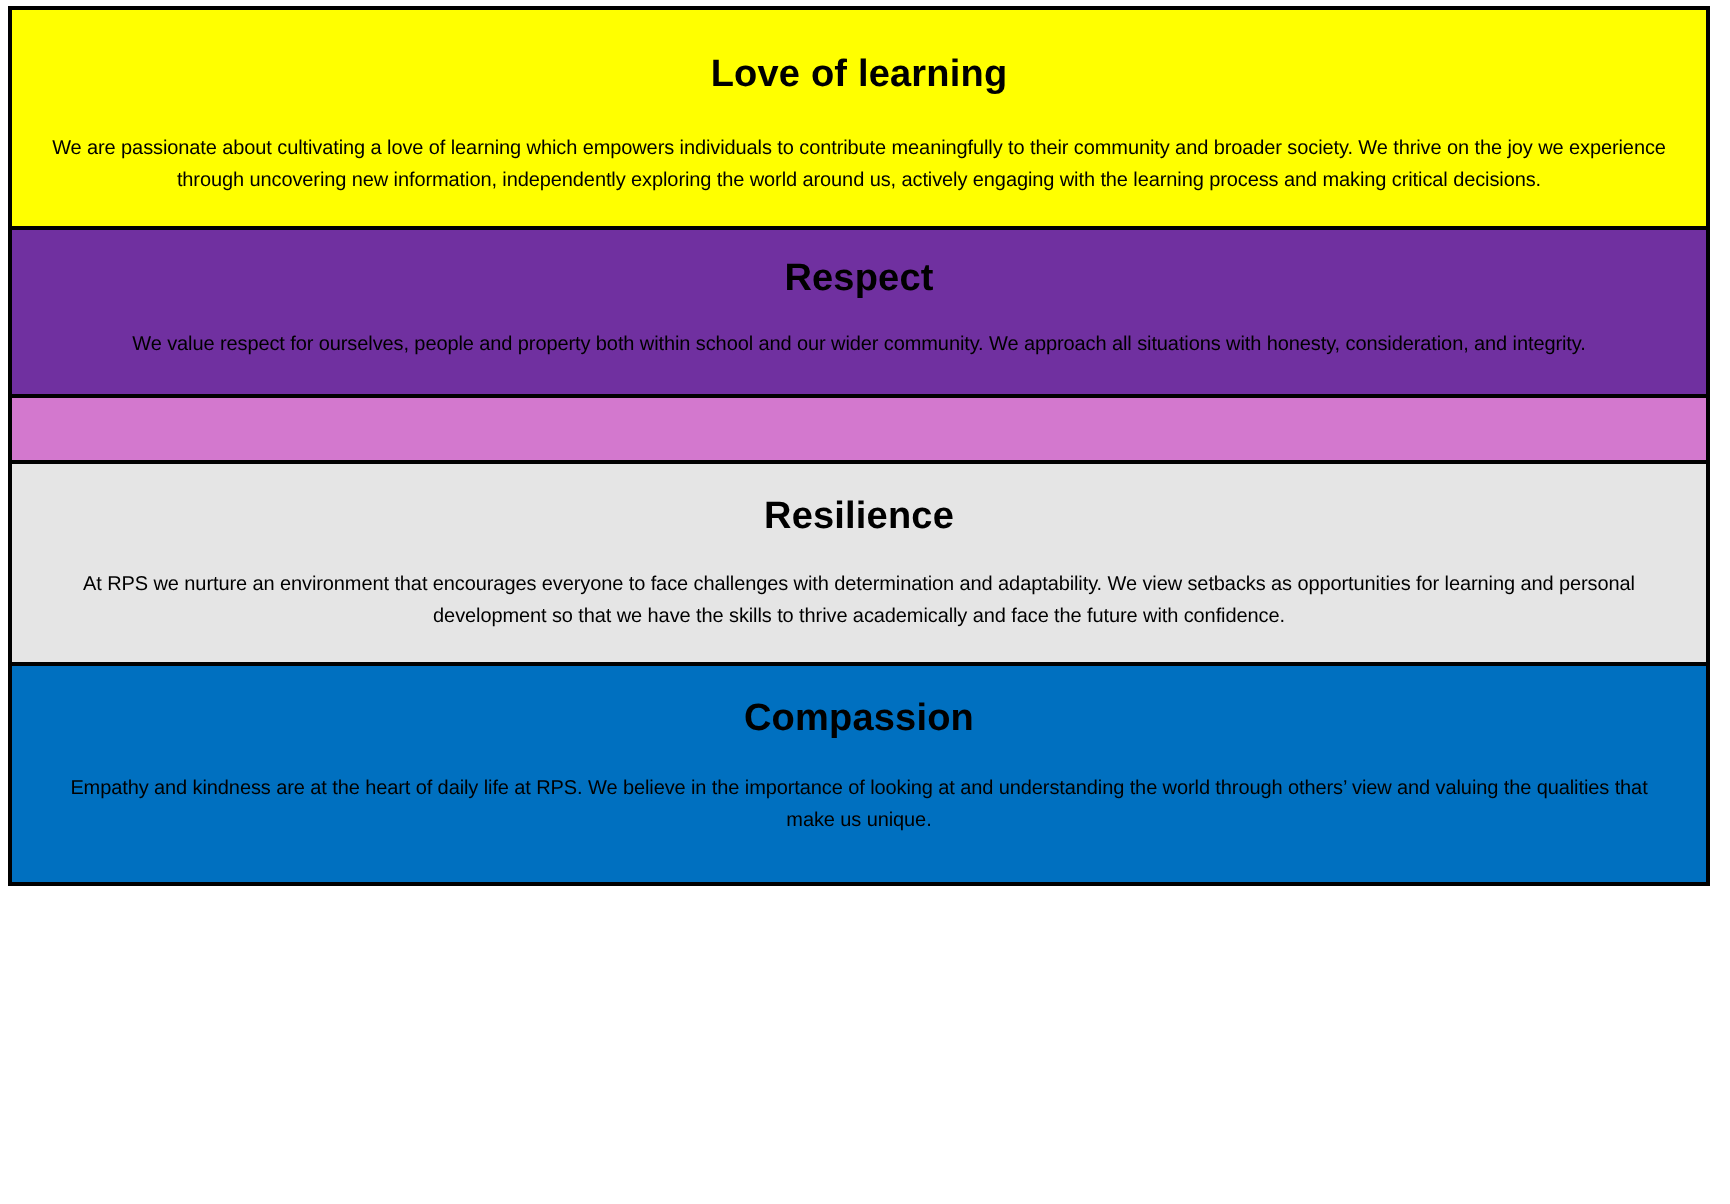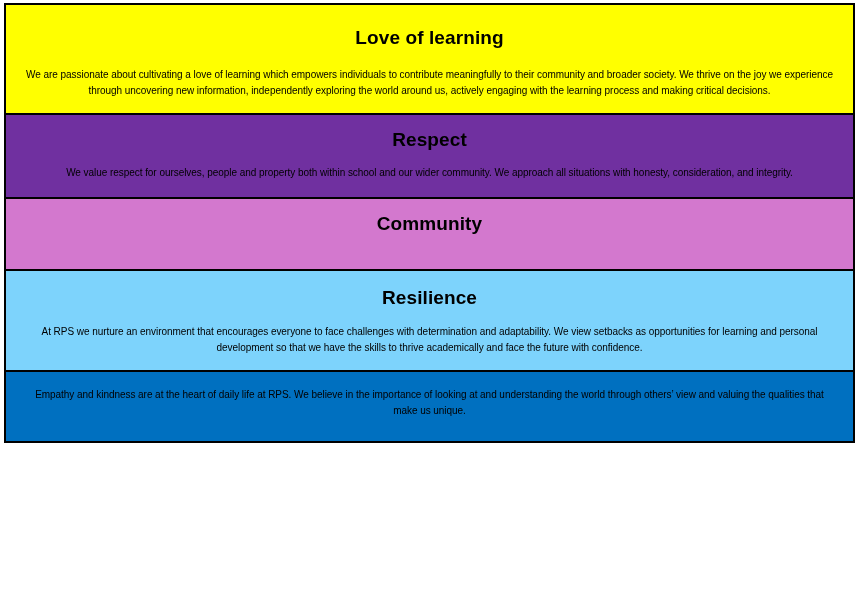--- a/index.html
+++ b/index.html
@@ -31,21 +31,21 @@
     padding: 11px 12px 14px 12px;
     text-align: center;
   }
   .value-band:last-child {
     border-bottom: none;
   }
 
   .band-yellow      { background: #FFFF00; }
   .band-purple      { background: #7030A0; }
   .band-pink        { background: #D378CE; }
-  .band-green       { background: #7dd3fc; }
+  .band-green       { background: #e5e5e5; }
   .band-blue        { background: #0070C0; }
 
   .band-title {
     font-size: 19px;
     font-weight: bold;
     color: #000000;
     line-height: 1.25;
     margin: 0 0 13px 0;
     letter-spacing: 0.1px;
   }
@@ -81,25 +81,25 @@
     <h2 class="band-title">Love of learning</h2>
     <p class="band-body">We are passionate about cultivating a love of learning which empowers individuals to contribute meaningfully to their community and broader society. We thrive on the joy we experience through uncovering new information, independently exploring the world around us, actively engaging with the learning process and making critical decisions.</p>
   </section>
 
   <section class="value-band band-purple">
     <h2 class="band-title">Respect</h2>
     <p class="band-body">We value respect for ourselves, people and property both within school and our wider community. We approach all situations with honesty, consideration, and integrity.</p>
   </section>
 
   <section class="value-band band-pink">
-    <h2 class="band-title">Community</h2>
   </section>
 
   <section class="value-band band-green">
     <h2 class="band-title">Resilience</h2>
     <p class="band-body">At RPS we nurture an environment that encourages everyone to face challenges with determination and adaptability. We view setbacks as opportunities for learning and personal development so that we have the skills to thrive academically and face the future with confidence.</p>
   </section>
 
   <section class="value-band band-blue">
+    <h2 class="band-title">Compassion</h2>
     <p class="band-body">Empathy and kindness are at the heart of daily life at RPS. We believe in the importance of looking at and understanding the world through others’ view and valuing the qualities that make us unique.</p>
   </section>
 
 </div>
 
 </body></html>

